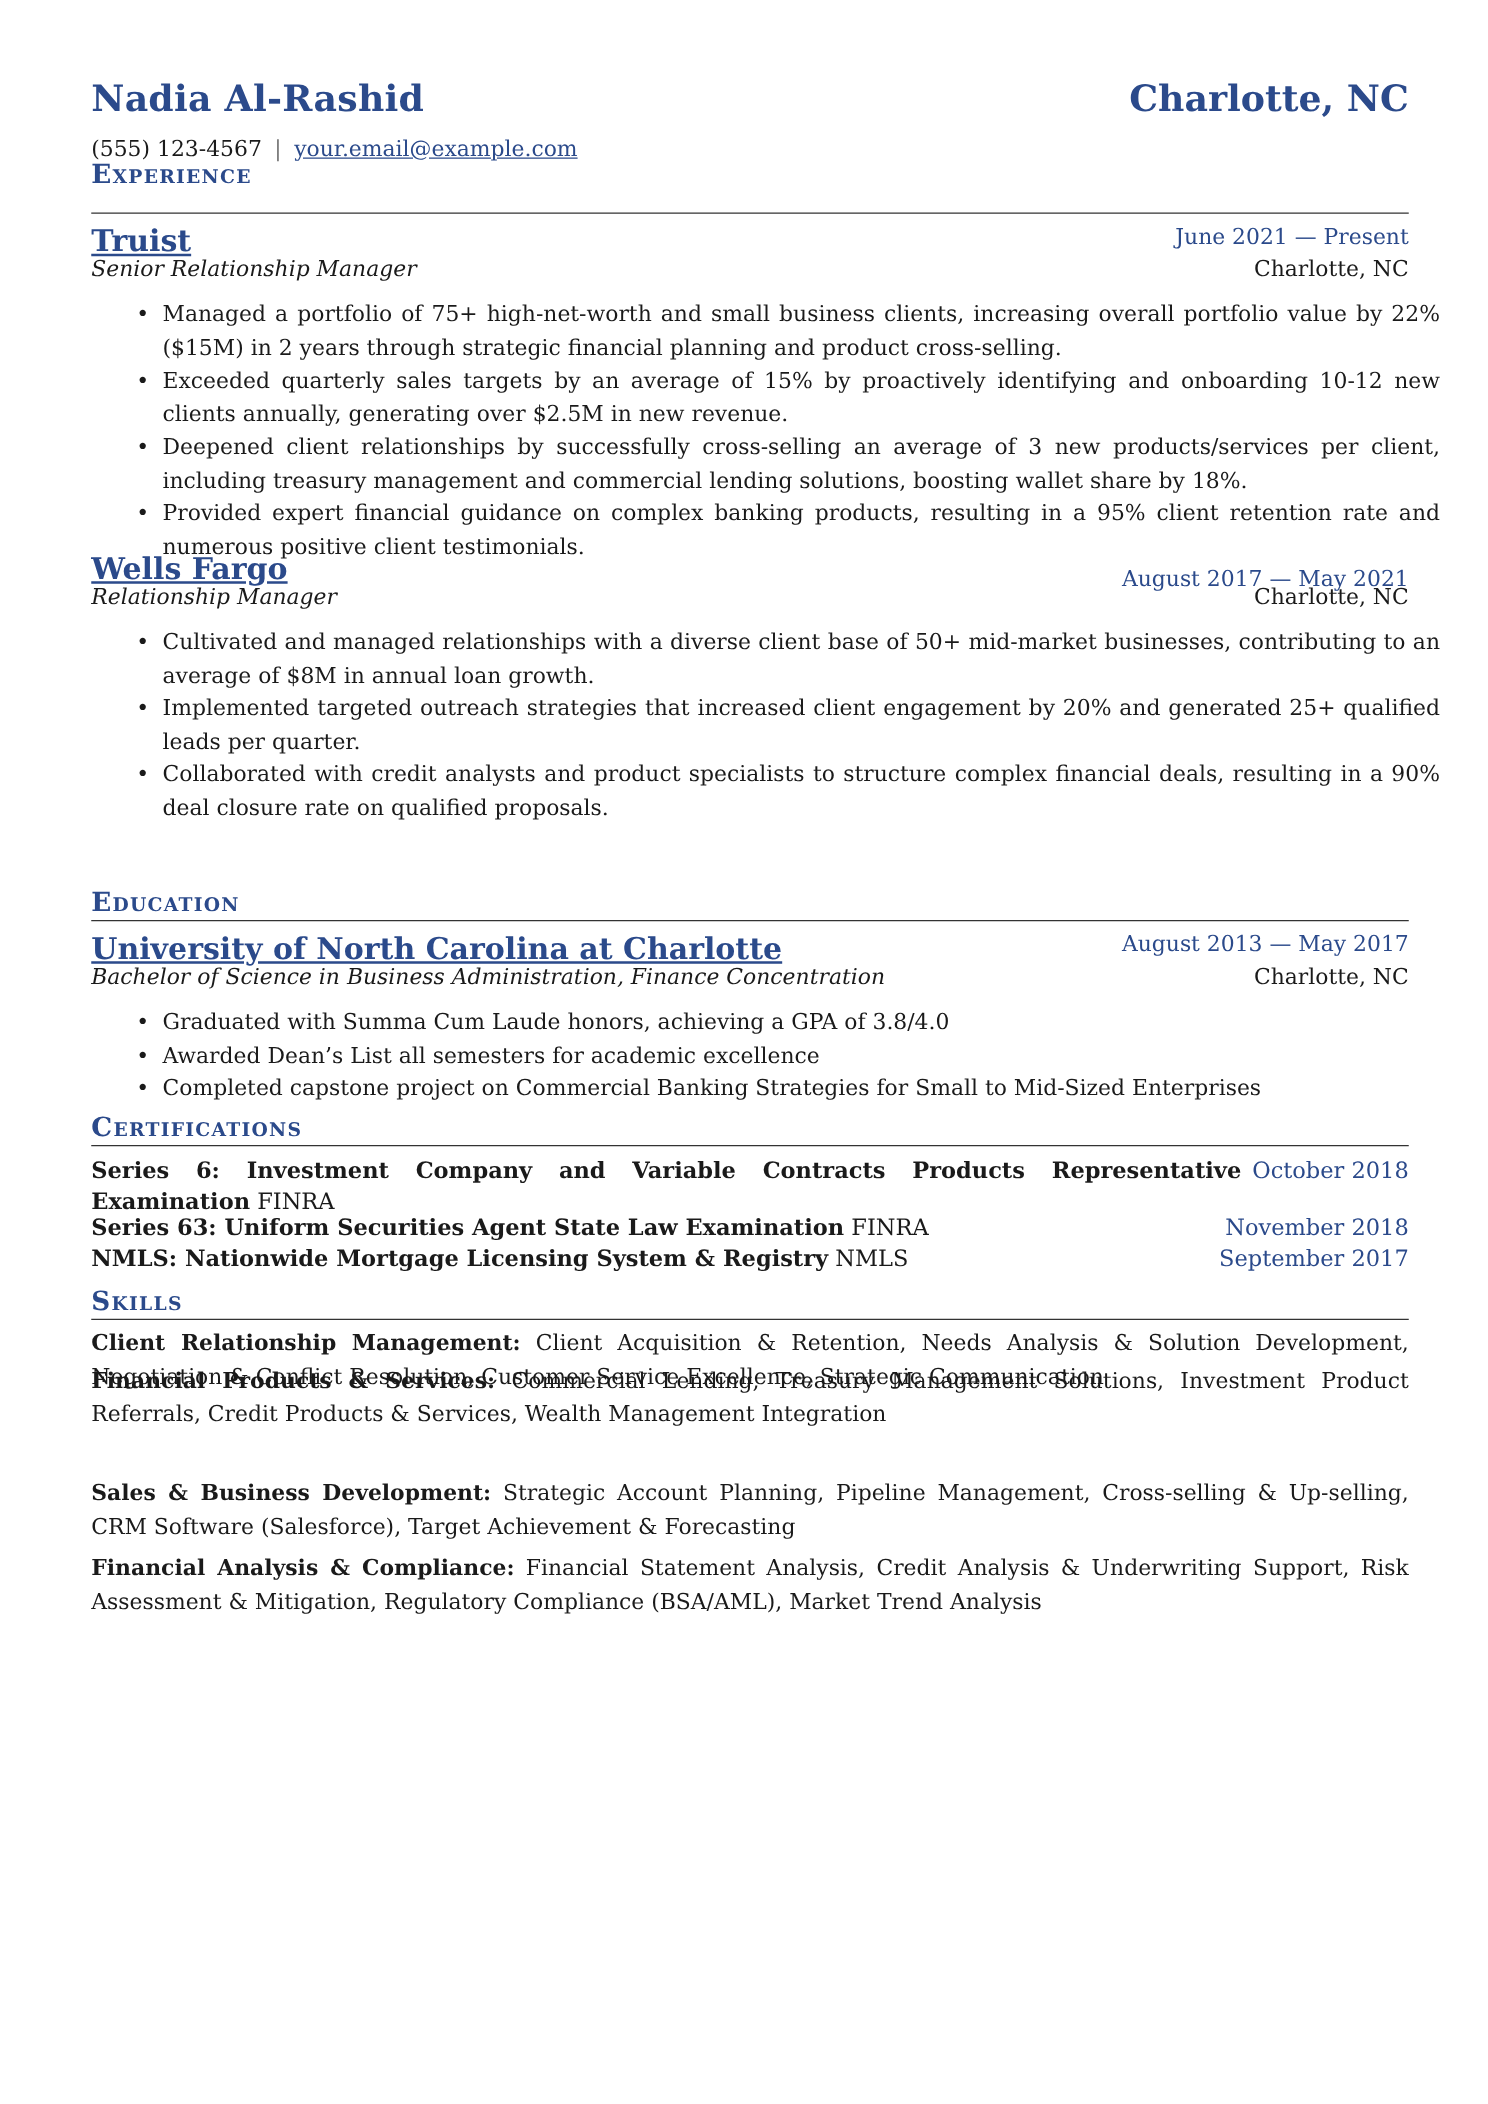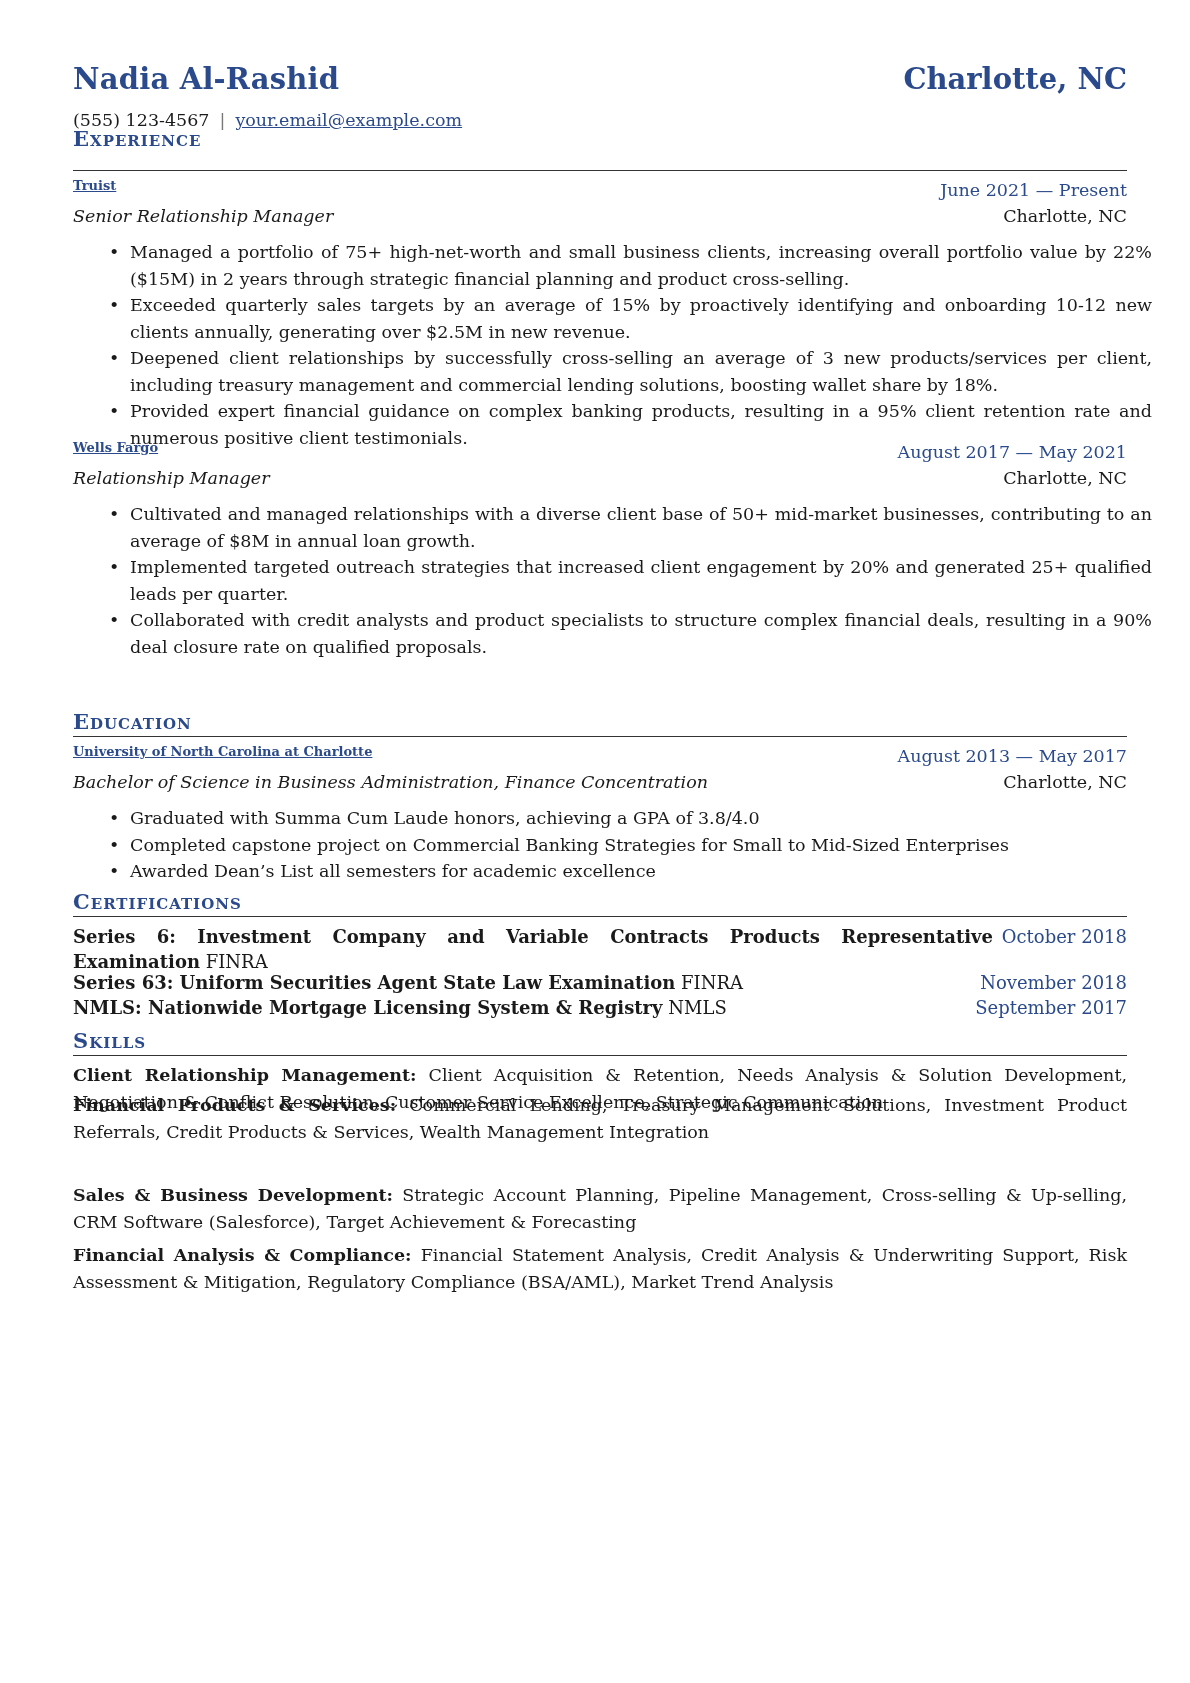--- a/index.html
+++ b/index.html
@@ -9,21 +9,21 @@
   .name { position: absolute; top: 62px; left: 0; font-size: 29px; font-weight: bold; color: #2b4a8b; letter-spacing: 0.2px; }
   .city { position: absolute; top: 62px; right: 0; font-size: 29px; font-weight: bold; color: #2b4a8b; }
   .contact { position: absolute; top: 110px; left: 0; font-size: 17.5px; }
   .contact .sep { color: #777; margin: 0 10px; }
   .contact a { color: #2b4a8b; text-decoration: underline; }
   .section-title { position: absolute; left: 0; font-size: 21px; font-weight: bold; color: #2b4a8b; font-variant: small-caps; letter-spacing: 1px; }
   .rule { position: absolute; left: 0; width: 1054px; height: 1.4px; background: #333; }
   .row { position: absolute; left: 0; width: 1054px; font-size: 17.5px; }
   .row .l { position: absolute; left: 0; }
   .row .r { position: absolute; right: 0; white-space: nowrap; }
-  .org { color: #2b4a8b; text-decoration: underline; font-size: 13px; font-weight: bold; }
+  .org { color: #2b4a8b; text-decoration: underline; font-size: 24px; font-weight: bold; }
   .date { color: #2b4a8b; }
   .role { font-style: italic; }
   ul.bullets { position: absolute; left: 0; width: 1054px; margin: 0; padding: 0 0 0 25px; list-style: none; font-size: 17.5px; line-height: 26.5px; text-align: justify; }
   ul.bullets li { position: relative; margin-left: 32px; }
   ul.bullets li::before { content: "\2022"; position: absolute; left: -21px; }
   .cert { position: absolute; left: 0; width: 1054px; font-size: 18px; line-height: 25px; }
   .cert .t { display: block; width: 920px; text-align: justify; }
   .cert .d { position: absolute; right: 0; top: 0; color: #2b4a8b; white-space: nowrap; }
   .skill { position: absolute; left: 0; width: 1054px; font-size: 17.5px; line-height: 26.5px; text-align: justify; }
   b { font-weight: bold; }
@@ -52,21 +52,21 @@
   </div>
   <ul class="bullets" style="top:239px">
     <li>Managed a portfolio of 75+ high-net-worth and small business clients, increasing overall portfolio value by 22% ($15M) in 2 years through strategic financial planning and product cross-selling.</li>
     <li>Exceeded quarterly sales targets by an average of 15% by proactively identifying and onboarding 10-12 new clients annually, generating over $2.5M in new revenue.</li>
     <li>Deepened client relationships by successfully cross-selling an average of 3 new products/services per client, including treasury management and commercial lending solutions, boosting wallet share by 18%.</li>
     <li>Provided expert financial guidance on complex banking products, resulting in a 95% client retention rate and numerous positive client testimonials.</li>
   </ul>
 
   <div class="row" style="top:440px;height:26px">
     <a class="l org">Wells Fargo</a>
-    <span class="r date" style="top:2px">August 2017 — May 2021</span>
+    <span class="r date" style="top:14px">August 2017 — May 2021</span>
   </div>
   <div class="row" style="top:468px;height:24px">
     <span class="l role">Relationship Manager</span>
     <span class="r">Charlotte, NC</span>
   </div>
   <ul class="bullets" style="top:501px">
     <li>Cultivated and managed relationships with a diverse client base of 50+ mid-market businesses, contributing to an average of $8M in annual loan growth.</li>
     <li>Implemented targeted outreach strategies that increased client engagement by 20% and generated 25+ qualified leads per quarter.</li>
     <li>Collaborated with credit analysts and product specialists to structure complex financial deals, resulting in a 90% deal closure rate on qualified proposals.</li>
   </ul>
@@ -76,22 +76,22 @@
   <div class="row" style="top:744px;height:26px">
     <a class="l org">University of North Carolina at Charlotte</a>
     <span class="r date" style="top:2px">August 2013 — May 2017</span>
   </div>
   <div class="row" style="top:772px;height:24px">
     <span class="l role">Bachelor of Science in Business Administration, Finance Concentration</span>
     <span class="r">Charlotte, NC</span>
   </div>
   <ul class="bullets" style="top:805px">
     <li>Graduated with Summa Cum Laude honors, achieving a GPA of 3.8/4.0</li>
+    <li>Awarded Dean’s List all semesters for academic excellence</li>
     <li>Completed capstone project on Commercial Banking Strategies for Small to Mid-Sized Enterprises</li>
-    <li>Awarded Dean’s List all semesters for academic excellence</li>
   </ul>
 
   <div class="section-title" style="top:889px">Certifications</div>
   <div class="rule" style="top:916px"></div>
   <div class="cert" style="top:924px">
     <span class="t"><b>Series 6: Investment Company and Variable Contracts Products Representative Examination</b> <span>FINRA</span></span>
     <span class="d">October 2018</span>
   </div>
   <div class="cert" style="top:970px">
     <span class="t"><b>Series 63: Uniform Securities Agent State Law Examination</b> <span>FINRA</span></span>

